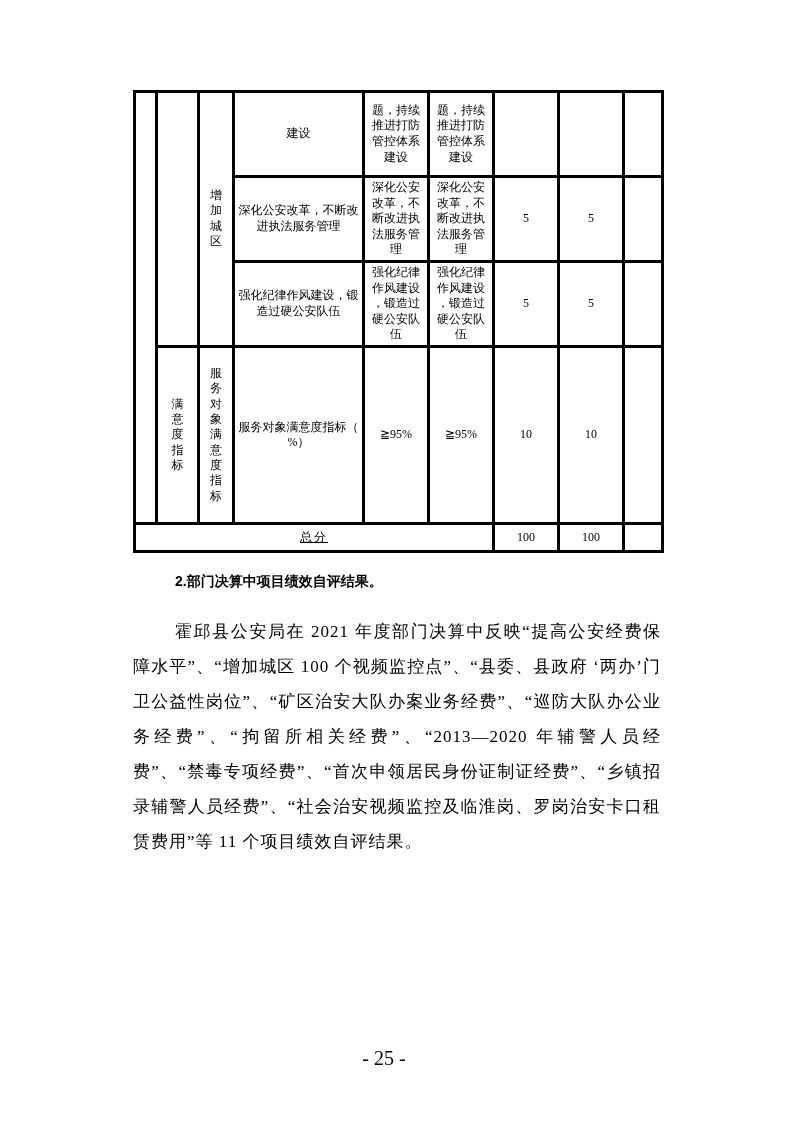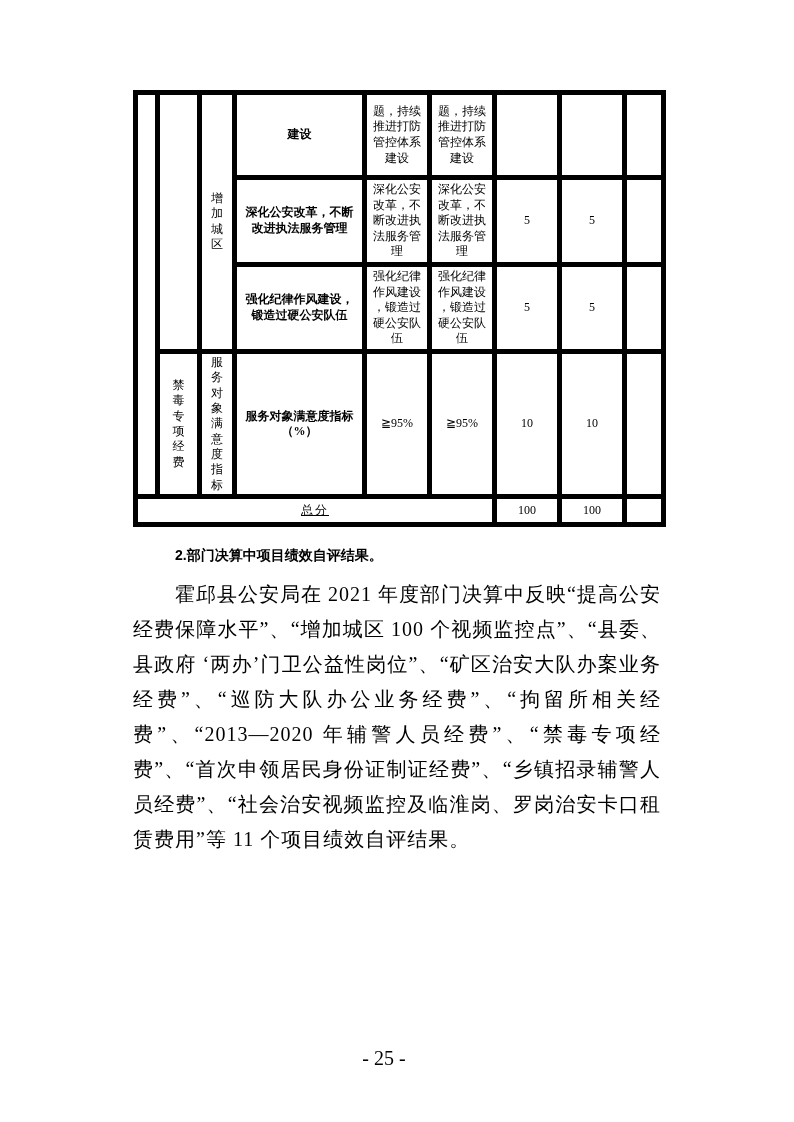--- a/index.html
+++ b/index.html
@@ -15,32 +15,32 @@
   }
   .content { padding: 90px 133px 0 133px; }
 
   
   table.perf {
     border-collapse: collapse;
     table-layout: fixed;
     width: 528px;
   }
   table.perf td {
-    border: 5px solid #000000;
+    border: 3px solid #000000;
     font-size: 12px;
     line-height: 1.3;
     padding: 2px 3px;
     vertical-align: middle;
     text-align: center;
     word-break: break-all;
     line-break: anywhere;
     overflow: hidden;
   }
   td.vtop { vertical-align: top; }
-  td.left { text-align: left; font-weight: bold; }
+  td.left { text-align: left; }
   td.ind  { font-size: 13px; }
   td.score { font-size: 13px; }
   td.total { font-size: 13px; letter-spacing: 2px; text-decoration: underline; }
   .vspan {
     display: inline-block;
     width: 1em;
     word-break: break-all;
     line-break: anywhere;
     line-height: 1.28;
     text-align: center;
@@ -49,26 +49,26 @@
   
   .body-text { margin-top: 11px; width: 528px; }
   .heading {
     font-family: "Liberation Sans", "DejaVu Sans", sans-serif;
     font-weight: bold;
     font-size: 14px;
     line-height: 35px;
     text-indent: 42px;
   }
   .para {
-    font-size: 20px;
+    font-size: 17px;
     line-height: 35px;
     text-indent: 42px;
     text-align: justify;
     letter-spacing: 1px;
-    margin-top: 4px;
+    margin-top: 15px;
   }
   .footer {
     position: absolute;
     bottom: 52px;
     left: 0;
     width: 768px;
     text-align: center;
     font-size: 20px;
     color: #000000;
   }
@@ -113,22 +113,22 @@
       </tr>
       <tr style="height:77px">
         <td class="ind left">强化纪律作风建设，锻造过硬公安队伍</td>
         <td>强化纪律作风建设，锻造过硬公安队伍</td>
         <td>强化纪律作风建设，锻造过硬公安队伍</td>
         <td class="score">5</td>
         <td class="score">5</td>
         <td></td>
       </tr>
       <tr style="height:138px">
-        <td><span class="vspan">禁毒专项经费</span></td>
-        <td style="padding:1px 0"><span class="vspan">服务对象满意度指标</span></td>
+        <td><span class="vspan">满意度指标</span></td>
+        <td style="padding:18px 0"><span class="vspan">服务对象满意度指标</span></td>
         <td class="ind left">服务对象满意度指标（%）</td>
         <td>≧95%</td>
         <td>≧95%</td>
         <td class="score">10</td>
         <td class="score">10</td>
         <td></td>
       </tr>
       <tr style="height:28px">
         <td colspan="6" class="total">总分</td>
         <td class="score">100</td>

